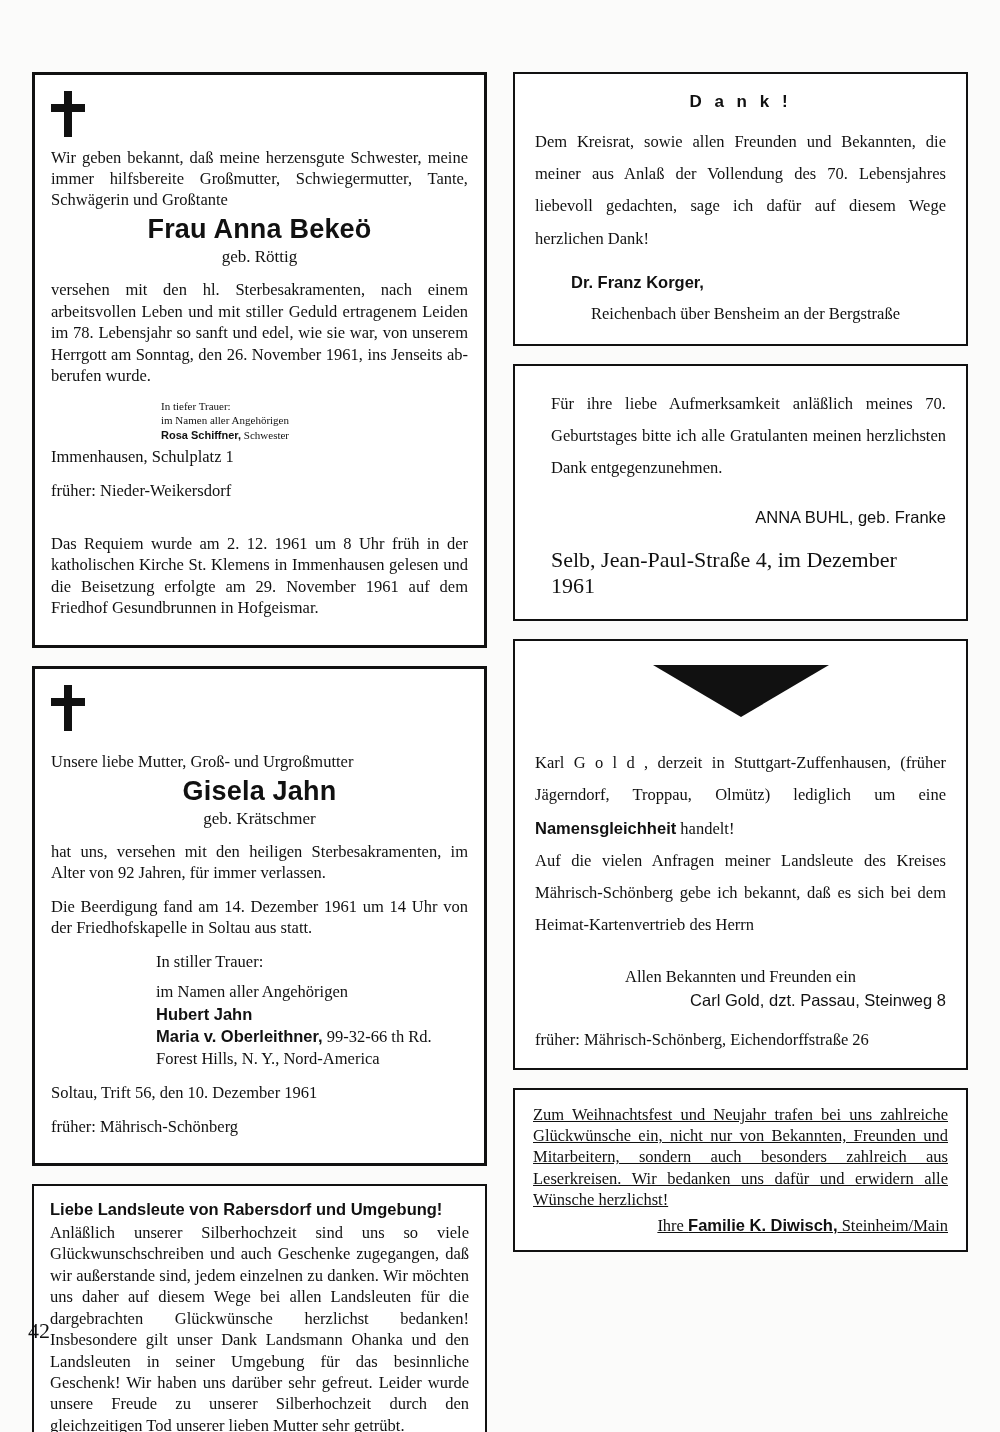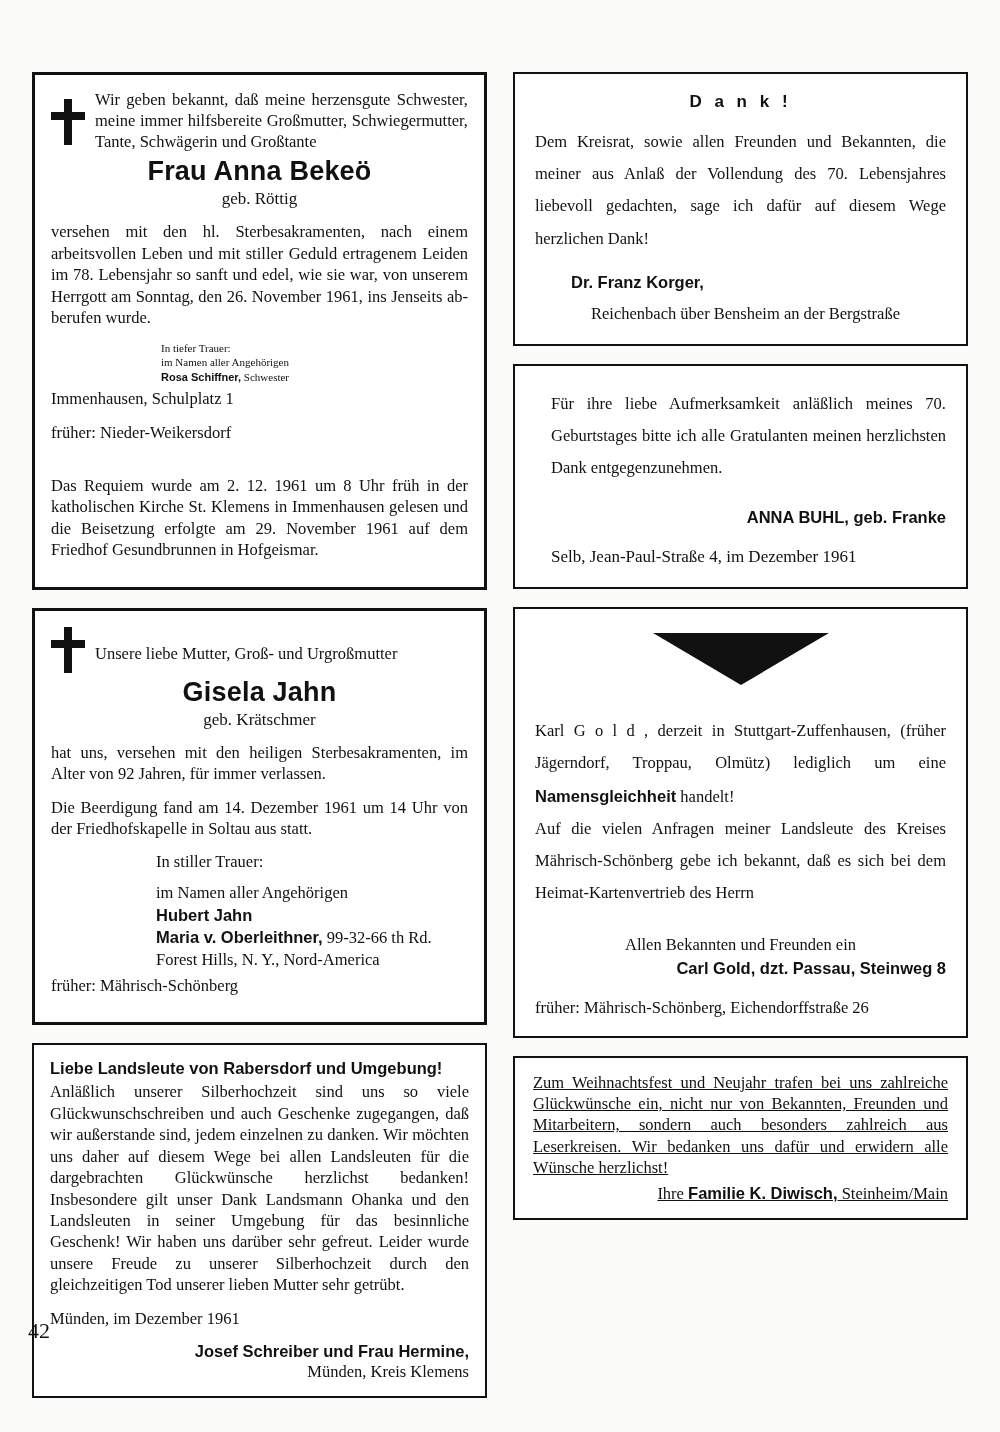--- a/index.html
+++ b/index.html
@@ -33,22 +33,23 @@
     background: #fff;
     margin-bottom: 18px;
     padding: 14px 16px 14px 16px;
     box-sizing: border-box;
     position: relative;
   }
   .ad.thick { border-width: 3px; }
 
   .obit-head {
     display: flex;
-    align-items: center;
+    align-items: flex-start;
     gap: 10px;
+    flex-direction: column;
   }
   .cross {
     flex: 0 0 auto;
     width: 34px;
     height: 46px;
     position: relative;
     margin-top: 2px;
   }
   .cross::before {
     content: "";
@@ -128,21 +129,21 @@
   }
   .sig {
     font-family: "Liberation Sans", sans-serif;
     font-weight: bold;
     font-size: 16.5px;
   }
   .sig-indent { padding-left: 36px; }
   .right-sig {
     text-align: right;
     font-family: "Liberation Sans", sans-serif;
-    font-weight: bold;
+    font-weight: normal;
     font-size: 16.5px;
     margin-top: 10px;
   }
   .triangle {
     width: 0;
     height: 0;
     border-left: 88px solid transparent;
     border-right: 88px solid transparent;
     border-top: 52px solid #111;
     margin: 14px auto 30px auto;
@@ -206,20 +207,21 @@
       <div class="body-text">hat uns, versehen mit den heiligen Sterbesakra­menten, im Alter von 92 Jahren, für immer ver­lassen.</div>
       <div class="body-text">Die Beerdigung fand am 14. Dezember 1961 um 14 Uhr von der Friedhofskapelle in Soltau aus statt.</div>
       <div class="indent-block2">
         <div class="spec-line">In stiller Trauer:</div>
         <div class="gap"></div>
         <div class="spec-line">im Namen aller Angehörigen</div>
         <div class="spec-line bsans">Hubert Jahn</div>
         <div class="spec-line"><span class="bsans">Maria v. Oberleithner,</span><span> 99-32-66 th Rd.</span></div>
         <div class="spec-line">Forest Hills, N. Y., Nord-America</div>
       </div>
+      <div class="body-text left">Soltau, Trift 56, den 10. Dezember 1961</div>
       <div class="body-text left" style="margin-top:0">früher: Mährisch-Schönberg</div>
     </div>
 
     <div class="ad">
       <div class="bsans" style="font-size:16.5px;margin-bottom:3px;">Liebe Landsleute von Rabersdorf und Umgebung!</div>
       <div class="body-text" style="margin-top:0">Anläßlich unserer Silberhochzeit sind uns so viele Glückwunschschreiben und auch Geschenke zuge­gangen, daß wir außerstande sind, jedem einzelnen zu danken. Wir möchten uns daher auf diesem Wege bei allen Landsleuten für die dargebrachten Glückwünsche herzlichst bedanken! Insbesondere gilt unser Dank Landsmann Ohanka und den Landsleuten in seiner Umgebung für das besinn­liche Geschenk! Wir haben uns darüber sehr ge­freut. Leider wurde unsere Freude zu unserer Sil­berhochzeit durch den gleichzeitigen Tod unserer lieben Mutter sehr getrübt.</div>
       <div class="body-text left">Münden, im Dezember 1961</div>
       <div style="text-align:right;font-size:16.5px;line-height:1.25;margin-top:4px;">
         <div class="bsans">Josef Schreiber und Frau Hermine,</div>
         <div>Münden, Kreis Klemens</div>
@@ -235,21 +237,21 @@
       <div class="leaded">Dem Kreisrat, sowie allen Freunden und Bekann­ten, die meiner aus Anlaß der Vollendung des 70. Lebensjahres liebevoll gedachten, sage ich dafür auf diesem Wege herzlichen Dank!</div>
       <div style="margin-top:18px">
         <div class="sig sig-indent">Dr. Franz Korger,</div>
         <div style="font-size:16.5px;padding-left:56px;margin-top:12px;">Reichenbach über Bensheim an der Bergstraße</div>
       </div>
     </div>
 
     <div class="ad" style="padding:22px 20px 20px 36px;">
       <div class="leaded">Für ihre liebe Aufmerksamkeit anläßlich meines 70. Geburtstages bitte ich alle Gratulanten meinen herzlichsten Dank entgegenzunehmen.</div>
       <div class="right-sig" style="margin-top:24px">ANNA BUHL, geb. Franke</div>
-      <div style="font-size:17px;margin-top:20px;">Selb, Jean-Paul-Straße 4, im Dezember 1961</div>
+      <div style="font-size:22px;margin-top:20px;">Selb, Jean-Paul-Straße 4, im Dezember 1961</div>
     </div>
 
     <div class="ad" style="padding:10px 20px 18px 20px;">
       <div class="triangle"></div>
       <div class="leaded"><span>Karl  G o l d ,  derzeit in Stuttgart-Zuffenhausen, (früher Jägerndorf, Troppau, Olmütz) lediglich um eine </span><span class="bsans">Namensgleichheit</span><span> handelt!</span></div>
       <div class="leaded">Auf die vielen Anfragen meiner Landsleute des Kreises Mährisch-Schönberg gebe ich bekannt, daß es sich bei dem Heimat-Kartenvertrieb des Herrn</div>
       <div style="text-align:center;font-size:16.5px;margin-top:26px;">Allen Bekannten und Freunden ein</div>
       <div class="right-sig" style="margin-top:4px">Carl Gold, dzt. Passau, Steinweg 8</div>
       <div style="font-size:16.5px;margin-top:20px;">früher: Mährisch-Schönberg, Eichendorffstraße 26</div>
     </div>

